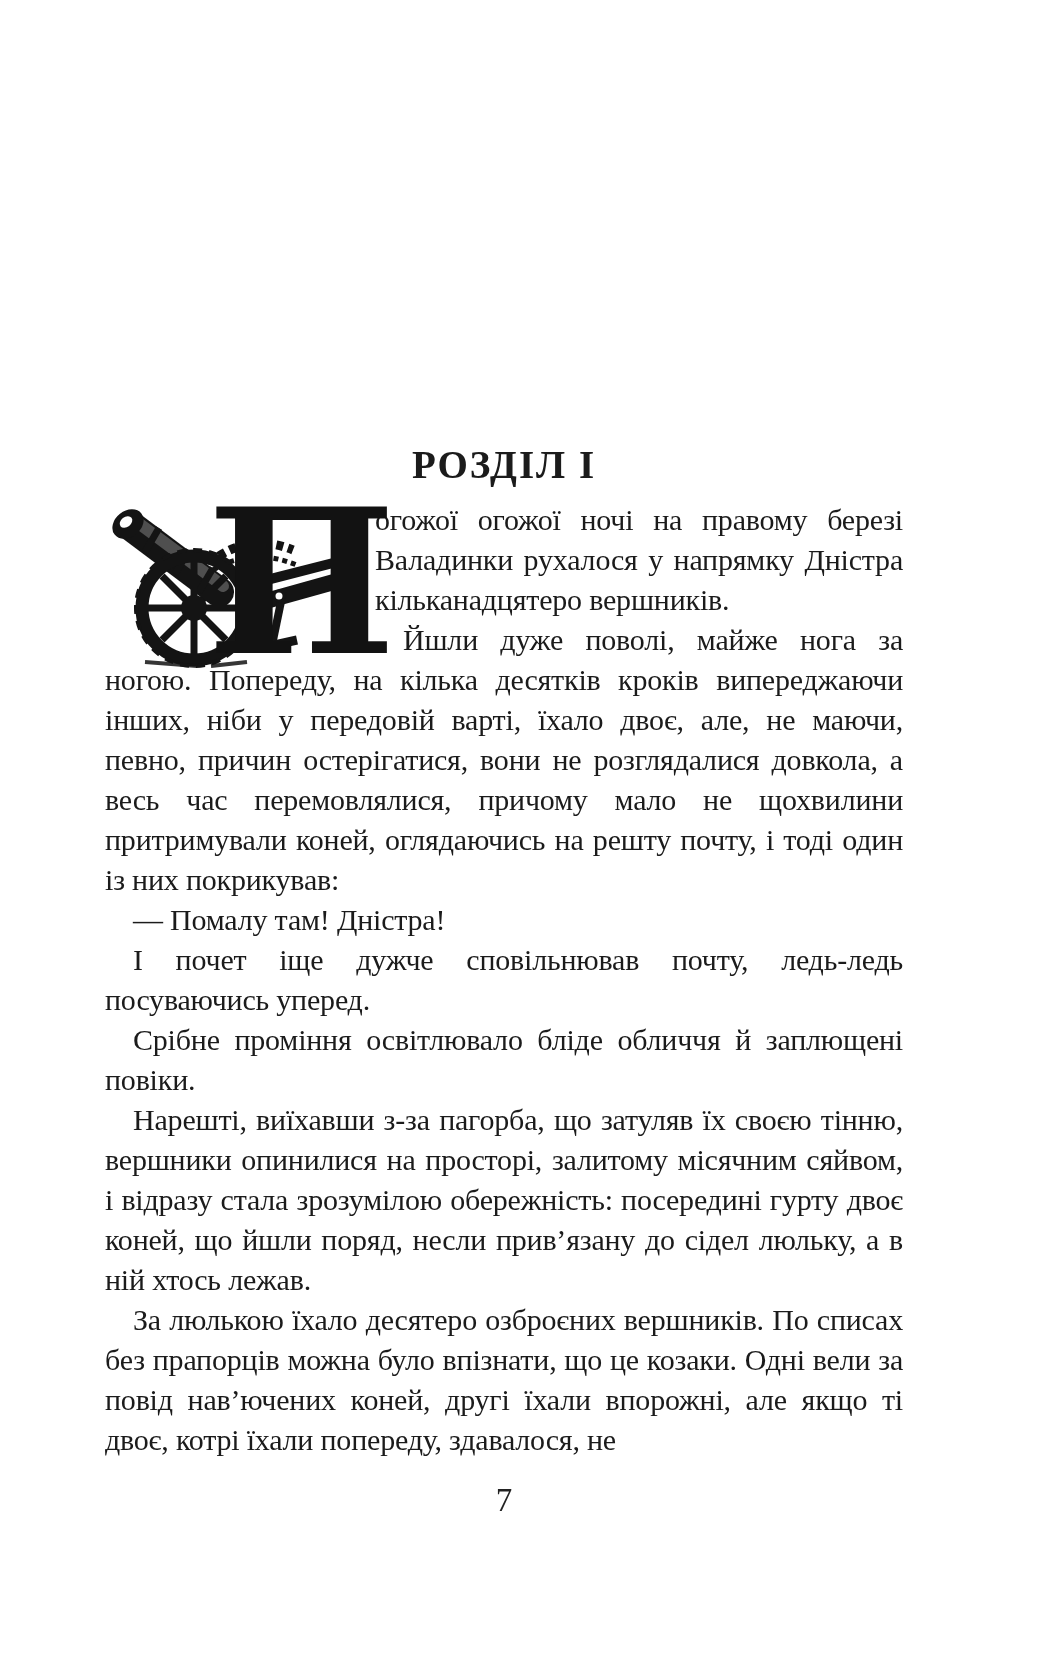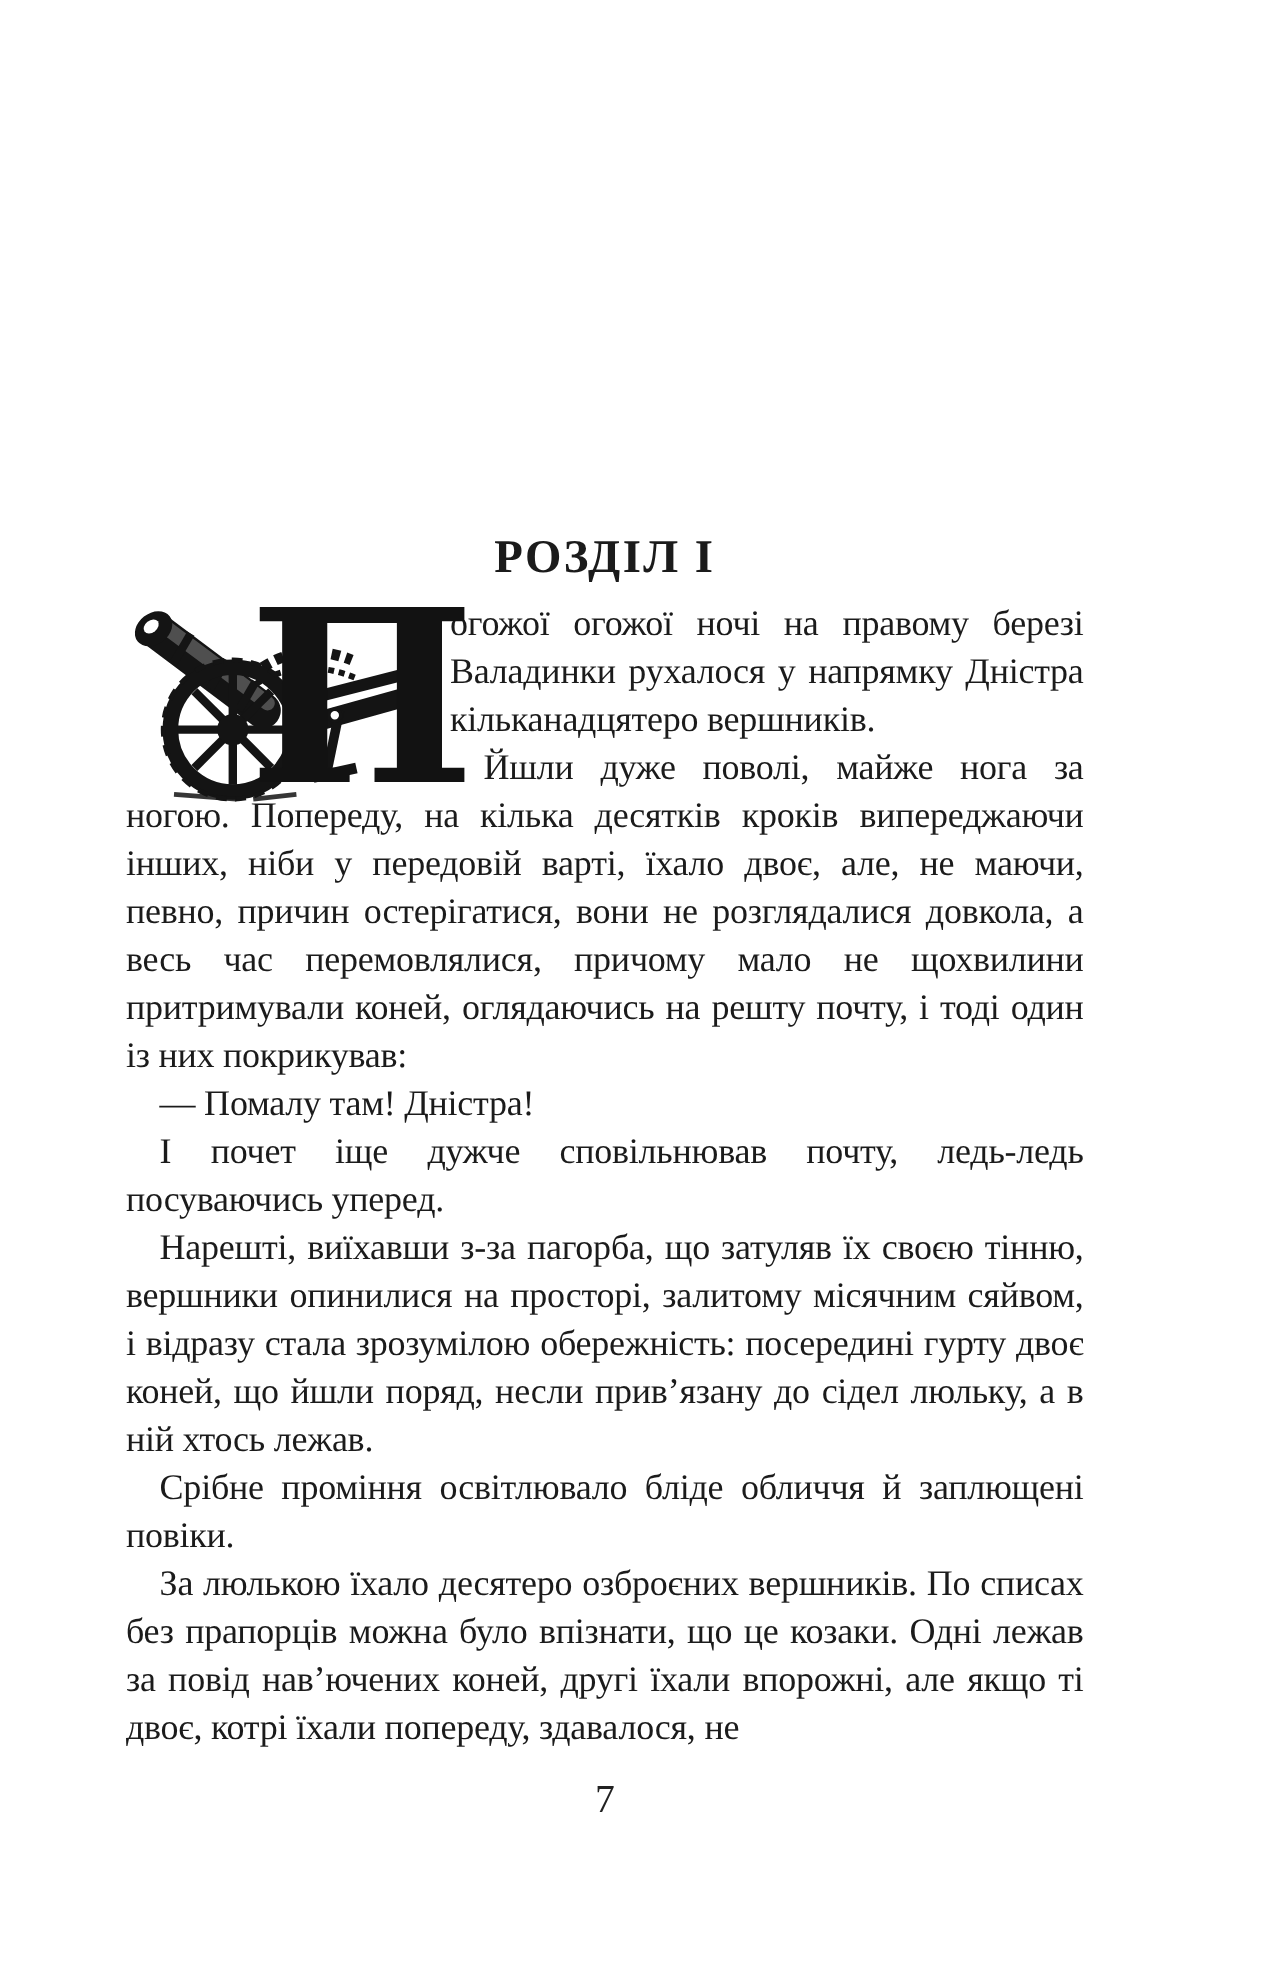--- a/index.html
+++ b/index.html
@@ -131,21 +131,21 @@
           <line x1="110" y1="166" x2="146" y2="162"></line>
         </g>
       </svg>
       <span class="dropcap">П</span>
     </div>
 
     <p class="para first">огожої огожої ночі на правому березі Валадинки рухалося у напрямку Дністра кільканадцятеро вершників.</p>
     <p class="para">Йшли дуже поволі, майже нога за ногою. Попереду, на кілька десятків кроків випереджаючи інших, ніби у передовій варті, їхало двоє, але, не маючи, певно, причин остерігатися, вони не розглядалися довкола, а весь час перемовлялися, причому мало не щохвилини притримували коней, оглядаючись на решту почту, і тоді один із них покрикував:</p>
     <p class="para">— Помалу там! Дністра!</p>
     <p class="para">І почет іще дужче сповільнював почту, ледь-ледь посуваючись уперед.</p>
+    <p class="para">Срібне проміння освітлювало бліде обличчя й заплющені повіки.</p>
     <p class="para">Нарешті, виїхавши з-за пагорба, що затуляв їх своєю тінню, вершники опинилися на просторі, залитому місячним сяйвом, і відразу стала зрозумілою обережність: посередині гурту двоє коней, що йшли поряд, несли прив’язану до сідел люльку, а в ній хтось лежав.</p>
-    <p class="para">Срібне проміння освітлювало бліде обличчя й заплющені повіки.</p>
-    <p class="para">За люлькою їхало десятеро озброєних вершників. По списах без прапорців можна було впізнати, що це козаки. Одні лежав за повід нав’ючених коней, другі їхали впорожні, але якщо ті двоє, котрі їхали попереду, здавалося, не</p>
+    <p class="para">За люлькою їхало десятеро озброєних вершників. По списах без прапорців можна було впізнати, що це козаки. Одні вели за повід нав’ючених коней, другі їхали впорожні, але якщо ті двоє, котрі їхали попереду, здавалося, не</p>
 
   </div>
 
   <div class="page-number">7</div>
 
 </div>
 
 </body></html>

